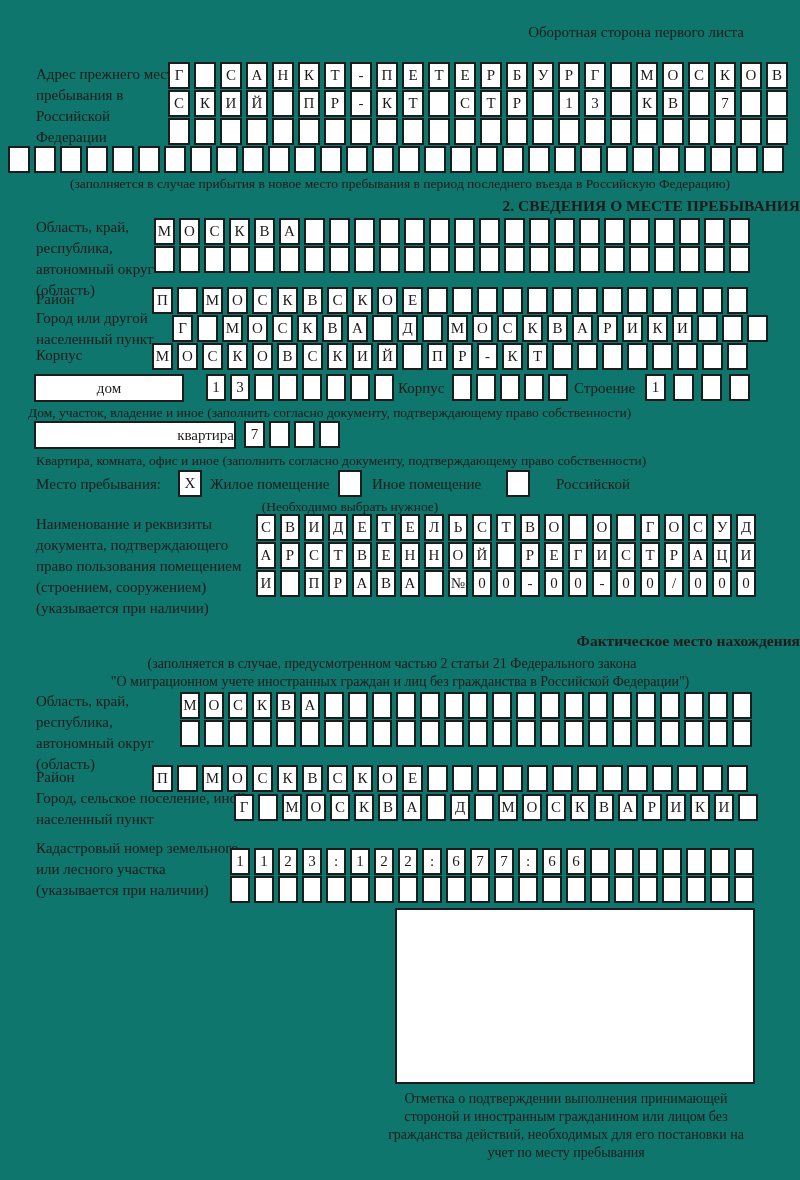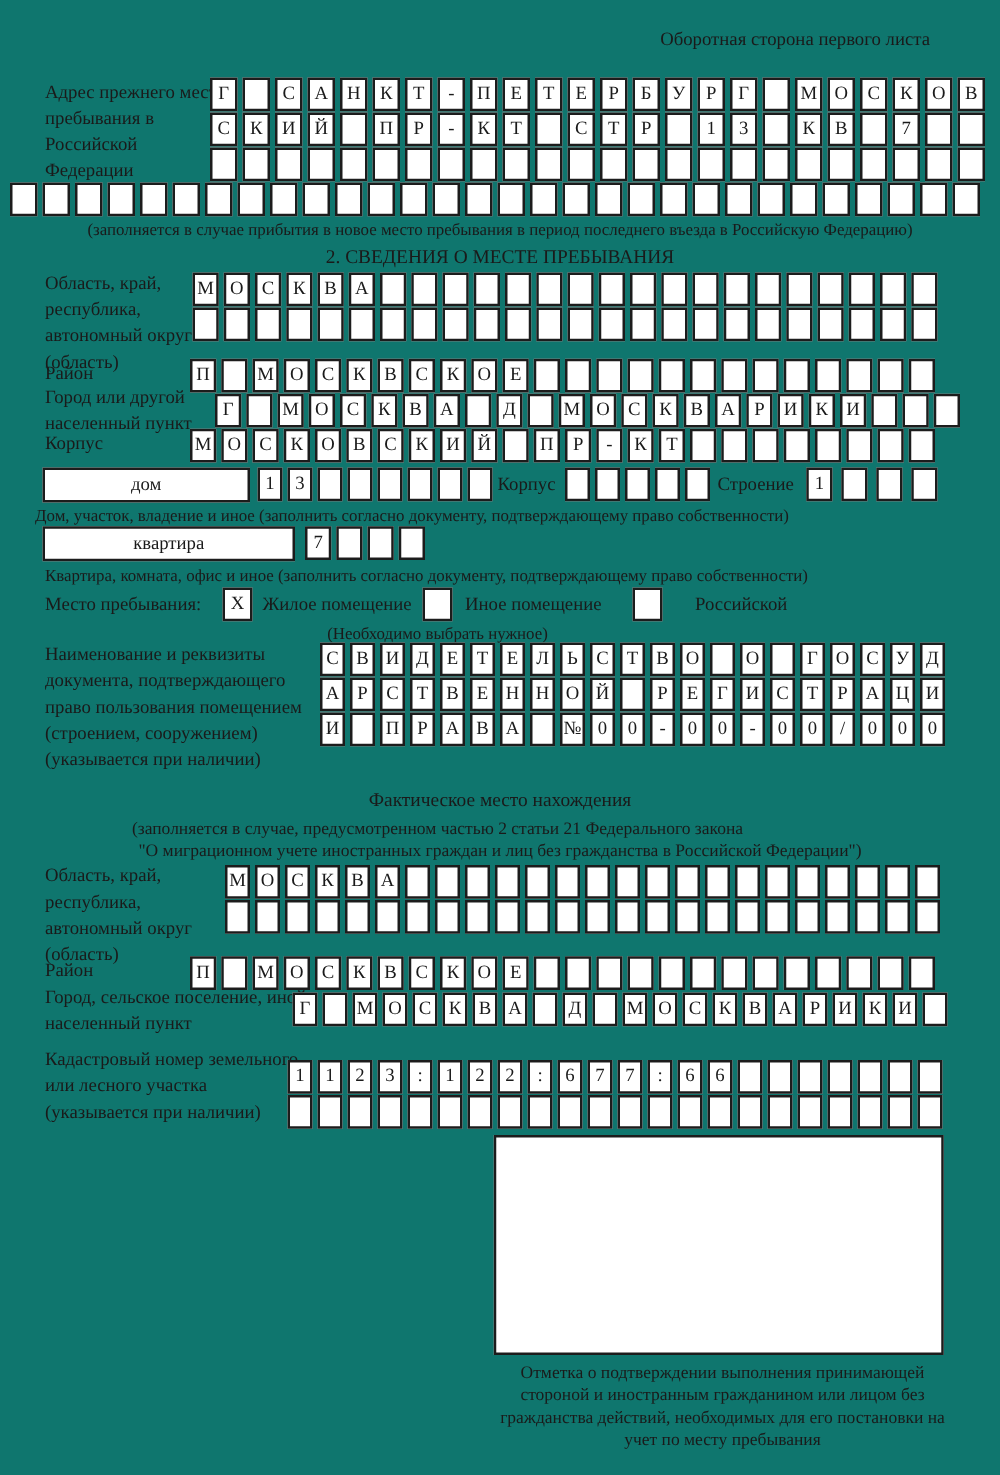--- a/index.html
+++ b/index.html
@@ -5,21 +5,21 @@
   html,body{margin:0;padding:0;background:#e8e8e8;}
   #sheet{
     position:relative;width:800px;height:1180px;margin:0 auto;
     background:#0f766e;color:#1a1a1a;
     font-family:"Liberation Serif","DejaVu Serif",serif;
     overflow:hidden;
   }
   .lbl{position:absolute;font-size:15px;line-height:21px;}
   .cap{position:absolute;font-size:13.5px;line-height:17px;}
   .center{text-align:center;}
-  .bold{font-weight:normal;}
+  .bold{font-weight:bold;text-align:right;}
   .boxrow{position:absolute;display:flex;}
   .cell{
     box-sizing:border-box;flex:0 0 auto;width:21px;height:27px;margin-right:4px;
     border:2px solid #1c1c1c;display:flex;align-items:center;justify-content:center;
     font-size:15px;line-height:1;background:#fff;
   }
   .p24 .cell{width:20px;margin-right:4px;}
   .p26 .cell{width:22px;margin-right:4px;}
   .gap7 .cell{margin-right:7px;}
   .widebox{
@@ -41,58 +41,58 @@
   #sec2-title{top:195px;left:0;width:800px;font-size:15.5px;}
   #lbl-oblast{top:217px;left:36px;width:132px;}
   #oblast-r1{top:218px;left:154px;}
   #oblast-r2{top:246px;left:154px;}
   #lbl-raion{top:289px;left:36px;}
   #raion-r{top:287px;left:152px;}
   #lbl-gorod{top:308px;left:36px;width:160px;}
   #gorod-r{top:315px;left:172px;}
   #lbl-ulitsa{top:345px;left:36px;}
   #ulitsa-r{top:343px;left:152px;}
-  #dom-widebox{top:374px;left:34px;width:166px;}
+  #dom-widebox{top:374px;left:34px;width:150px;}
   #dom-cells{top:374px;left:206px;}
   #lbl-korpus{top:378px;left:398px;text-align:center;}
   #korpus-cells{top:374px;left:452px;}
   #lbl-stroenie{top:378px;left:574px;}
   #stroenie-cells{top:374px;left:645px;}
   #dom-caption{top:404px;left:28px;width:740px;}
-  #kvartira-widebox{top:421px;left:34px;width:202px;}
+  #kvartira-widebox{top:421px;left:34px;width:202px;justify-content:flex-end;}
   #kvartira-cells{top:421px;left:244px;}
   #kvartira-caption{top:452px;left:36px;width:740px;}
   #lbl-residence{top:474px;left:36px;}
   #res-cb-1{top:470px;left:178px;}
   #res-lbl-1{top:474px;left:210px;}
   #res-cb-2{top:470px;left:338px;}
   #res-lbl-2{top:474px;left:372px;}
   #res-cb-3{top:470px;left:506px;}
   #res-lbl-3{top:474px;left:556px;}
   #residence-note{top:498px;left:130px;width:440px;}
   #lbl-doc{top:514px;left:36px;width:220px;}
   #doc-r1{top:514px;left:256px;}
   #doc-r2{top:542px;left:256px;}
   #doc-r3{top:570px;left:256px;}
   #factual-title{top:630px;left:0;width:800px;font-size:15.5px;}
-  #factual-note1{top:655px;left:0;width:700px;font-size:14px;}
+  #factual-note1{top:655px;left:0;width:700px;font-size:14px;padding-left:42px;}
   #factual-note2{top:673px;left:0;width:800px;font-size:14px;}
   #lbl-f-oblast{top:691px;left:36px;width:152px;}
   #f-oblast-r1{top:692px;left:180px;}
   #f-oblast-r2{top:720px;left:180px;}
   #lbl-f-raion{top:767px;left:36px;}
   #f-raion-r{top:765px;left:152px;}
   #lbl-f-gorod{top:788px;left:36px;width:228px;}
   #f-gorod-r{top:794px;left:234px;}
   #lbl-kadastr{top:838px;left:36px;width:208px;}
   #kadastr-r1{top:848px;left:230px;}
   #kadastr-r2{top:876px;left:230px;}
   #stamp-box{position:absolute;top:908px;left:395px;width:360px;height:176px;
     border:2px solid #1c1c1c;box-sizing:border-box;background:#fff;}
-  #stamp-caption{top:1090px;left:388px;width:380px;font-size:14px;line-height:18px;text-align:center;}
+  #stamp-caption{top:1090px;left:376px;width:380px;font-size:14px;line-height:18px;text-align:center;}
 </style>
 </head>
 <body>
 
 <div id="sheet">
 
   <div id="header-note" class="lbl">Оборотная сторона первого листа</div>
 
   <div id="lbl-prev" class="lbl">Адрес прежнего места пребывания в Российской Федерации</div>
   <div id="prev-r1" class="boxrow p26">

